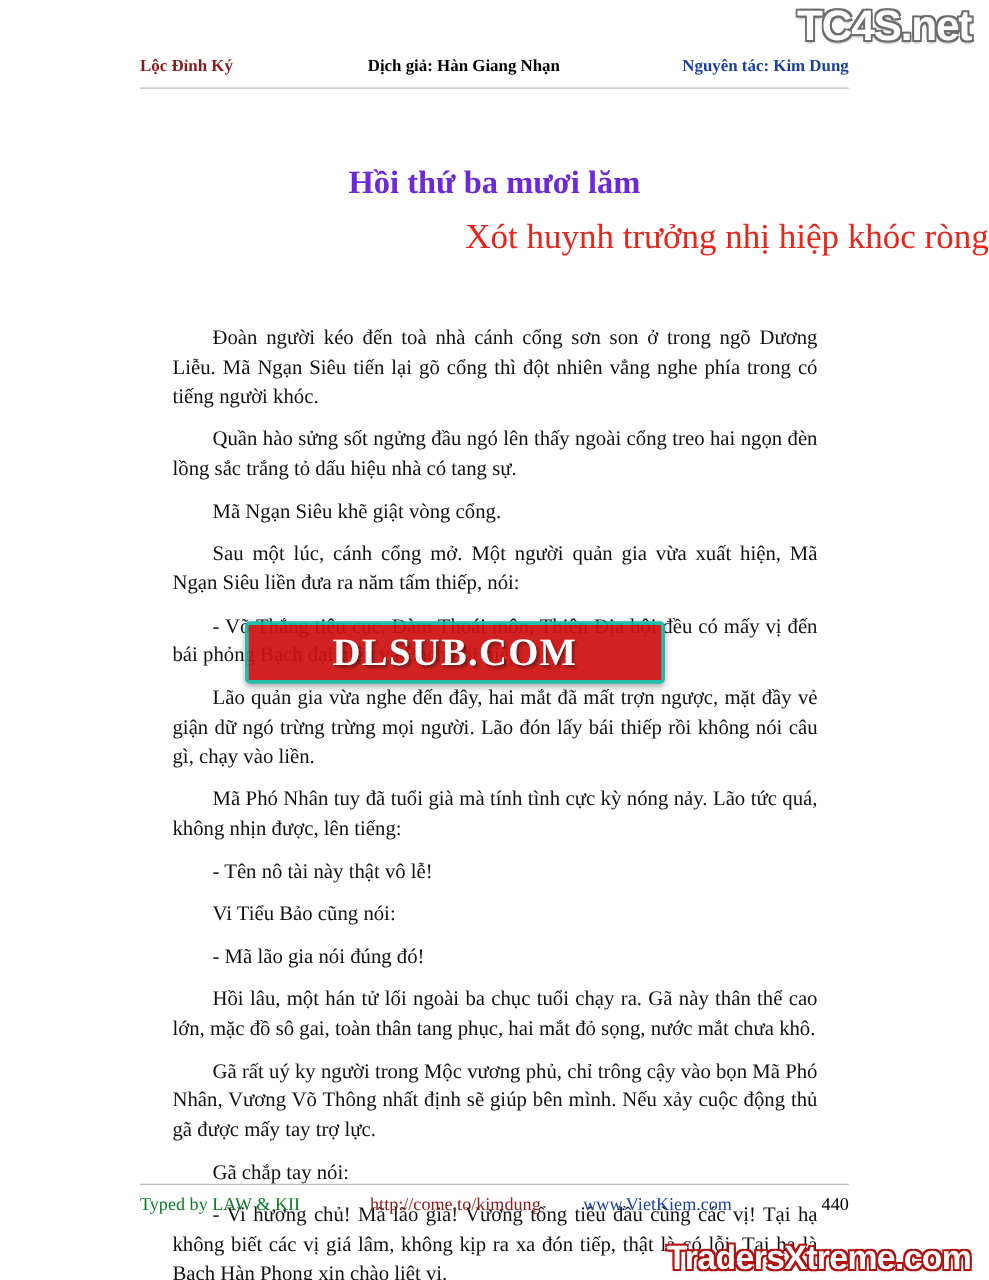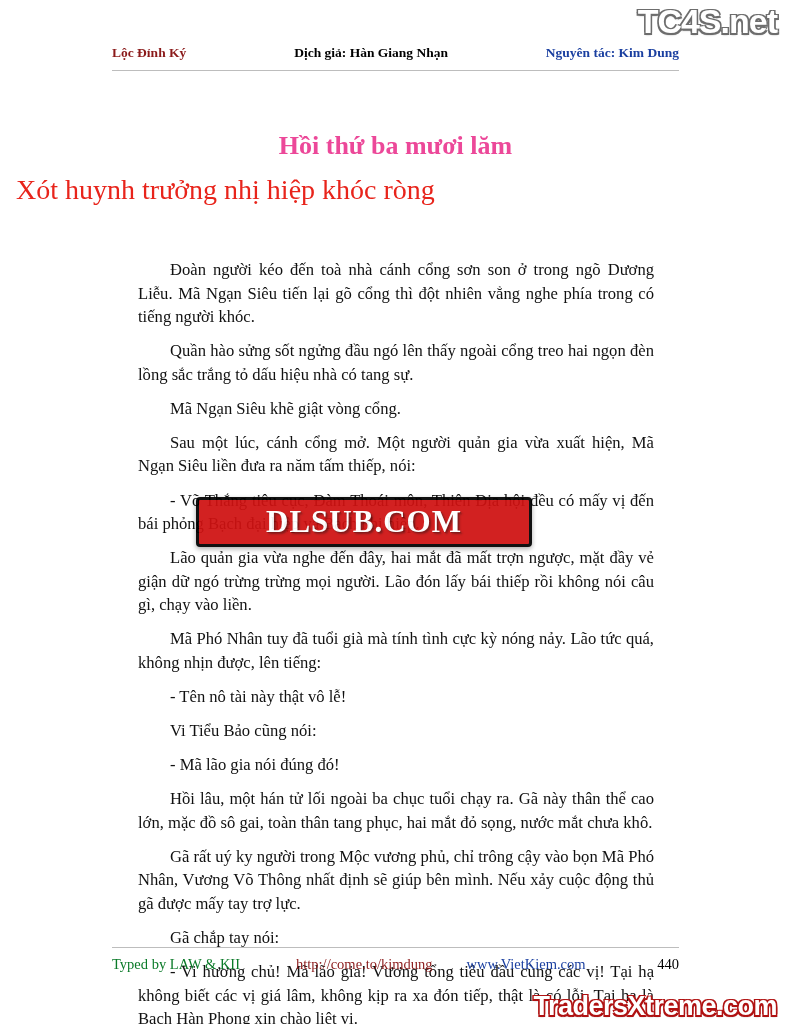--- a/index.html
+++ b/index.html
@@ -66,31 +66,31 @@
   .rule.top { top: 70px; }
   .rule.bottom { top: 947px; }
 
   
   .title-1 {
     position: absolute;
     top: 131px;
     left: 0;
     right: 0;
     text-align: center;
-    color: #ec4899;
+    color: #6d28d9;
     font-size: 26px;
     font-weight: bold;
     font-family: "Liberation Serif", serif;
   }
   .title-2 {
     position: absolute;
     top: 174px;
-    left: 16px;
+    left: 0;
     right: 0;
-    text-align: left;
+    text-align: right;
     color: #e8241b;
     font-size: 28px;
     font-family: "Liberation Serif", serif;
   }
 
   
   .body-text {
     position: absolute;
     top: 258px;
     left: 138px;
@@ -106,21 +106,21 @@
   }
 
   
   .wm-center {
     position: absolute;
     top: 497px;
     left: 196px;
     width: 330px;
     height: 44px;
     background: #cf1111;
-    border: 3px solid #000000;
+    border: 3px solid #14b8a6;
     border-radius: 4px;
     box-shadow: 0 2px 5px rgba(0,0,0,0.35);
     display: flex;
     align-items: center;
     justify-content: center;
     opacity: 0.93;
   }
   .wm-center span {
     font-family: "Liberation Serif", serif;
     font-weight: bold;

